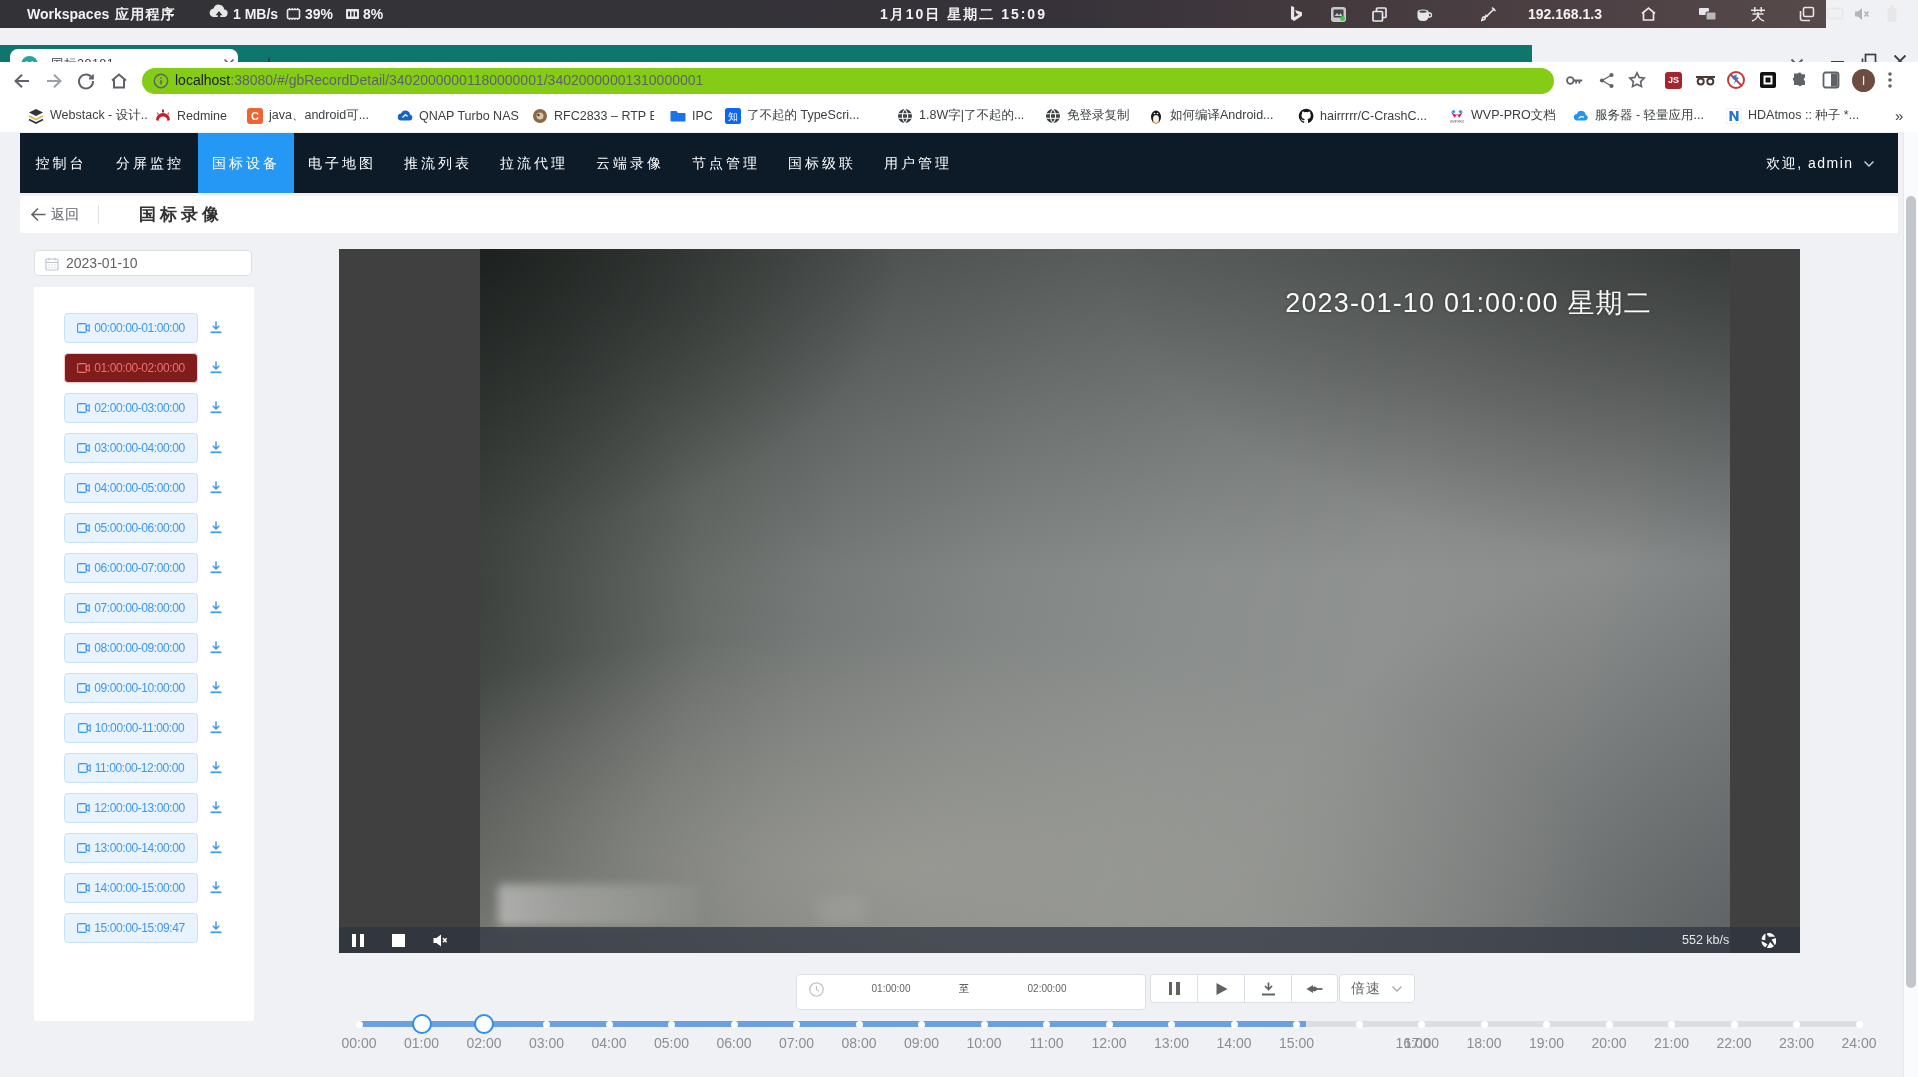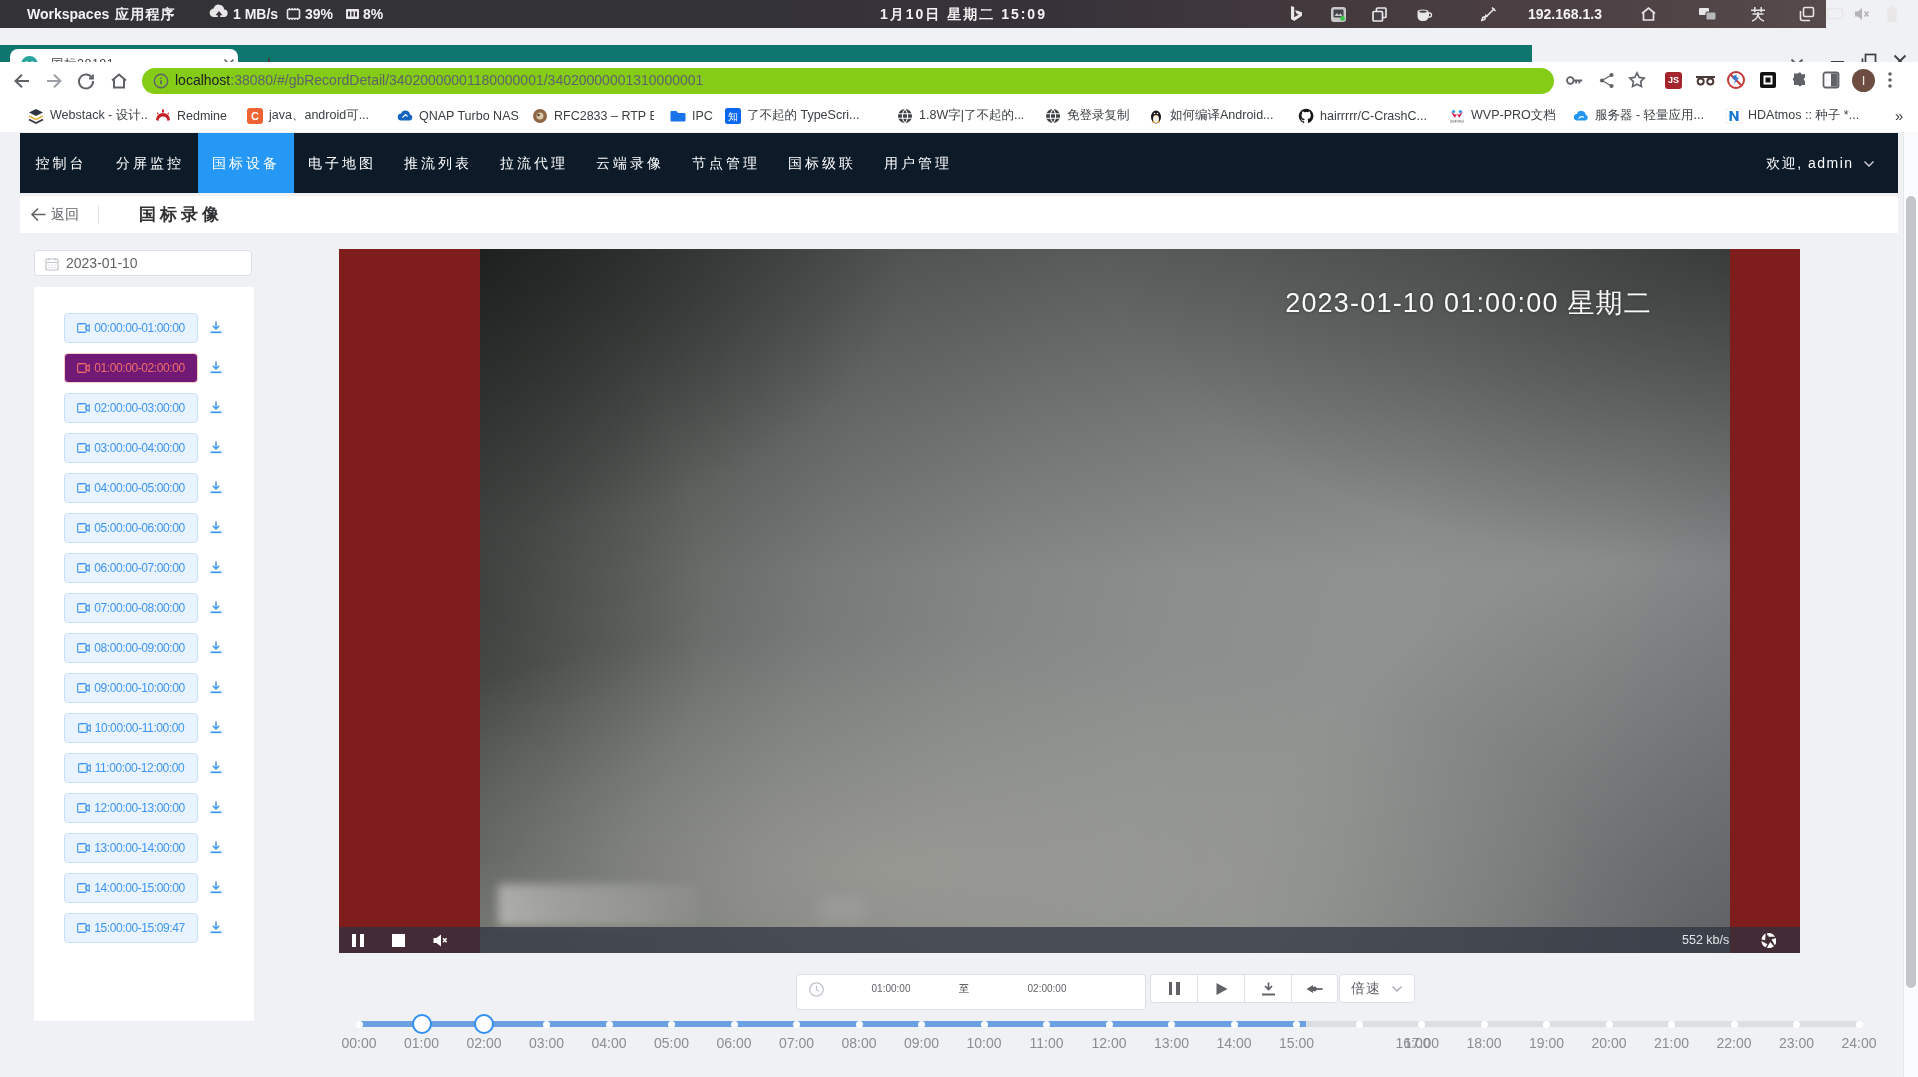--- a/index.html
+++ b/index.html
@@ -25,24 +25,24 @@
 .nit{position:absolute;top:0;height:60px;line-height:60px;text-align:center;letter-spacing:3px}
 #nav .act{background:#2598f5}
 #welcome{position:absolute;right:23px;letter-spacing:1.5px;top:0;height:60px;line-height:60px;color:#fff}
 #subhdr{position:absolute;left:20px;top:64px;width:1878px;height:37px;background:#fff;color:#606266;font-size:14px}
 #pagetitle{position:absolute;left:119px;top:0;height:37px;line-height:37px;font-size:17px;font-weight:bold;color:#303133;letter-spacing:4px}
 
 #datebox{position:absolute;left:34px;top:118px;width:218px;height:26px;background:#fff;border:1px solid #dcdfe6;border-radius:4px;color:#606266;font-size:14px}
 
 #panel{position:absolute;left:34px;top:155px;width:220px;height:734px;background:#fff}
 .rbtn{position:absolute;left:30px;width:134px;height:30px;border-radius:4px;background:#e8f3fe;border:1px solid #c7e1fb;color:#3f95f2;font-size:12px;letter-spacing:-0.4px;display:flex;align-items:center;justify-content:center;gap:4px;white-space:nowrap}
-.rbtn.red{background:#701a75;border-color:#f9c9c8;color:#f26d6d}
+.rbtn.red{background:#7f1d1d;border-color:#f9c9c8;color:#f26d6d}
 .dlic{position:absolute;left:175px;width:14px;height:14px}
 
-#video{position:absolute;left:339px;top:117px;width:1461px;height:704px;background:#7f1d1d;overflow:hidden}
+#video{position:absolute;left:339px;top:117px;width:1461px;height:704px;background:#404040;overflow:hidden}
 #vcontent{position:absolute;left:141px;top:0;width:1250px;height:704px;
 background:
 radial-gradient(16% 14% at 0% 100%, rgba(172,170,162,0.25) 0%, rgba(172,170,162,0) 100%),
 radial-gradient(56% 34% at 33% 88%, rgba(168,166,158,0.58) 0%, rgba(168,166,158,0) 100%),
 radial-gradient(18% 46% at 0% 50%, rgba(14,18,16,0.22) 0%, rgba(14,18,16,0) 100%),
 radial-gradient(34% 40% at 0% 0%, rgba(8,12,10,0.48) 0%, rgba(8,12,10,0) 100%),
 radial-gradient(50% 45% at 100% 0%, rgba(10,14,12,0.42) 0%, rgba(10,14,12,0) 100%),
 radial-gradient(40% 58% at 100% 100%, rgba(26,30,32,0.30) 0%, rgba(26,30,32,0) 100%),
 linear-gradient(180deg, rgba(20,24,22,0.40) 0%, rgba(20,24,22,0.16) 26%, rgba(20,24,22,0) 46%),
 linear-gradient(103deg, #404542 0%, #545855 10%, #666a67 20%, #767a78 30%, #828684 42%, #8a8e8c 55%, #8f9290 70%, #8a8d8c 85%, #7b7f81 100%)}

